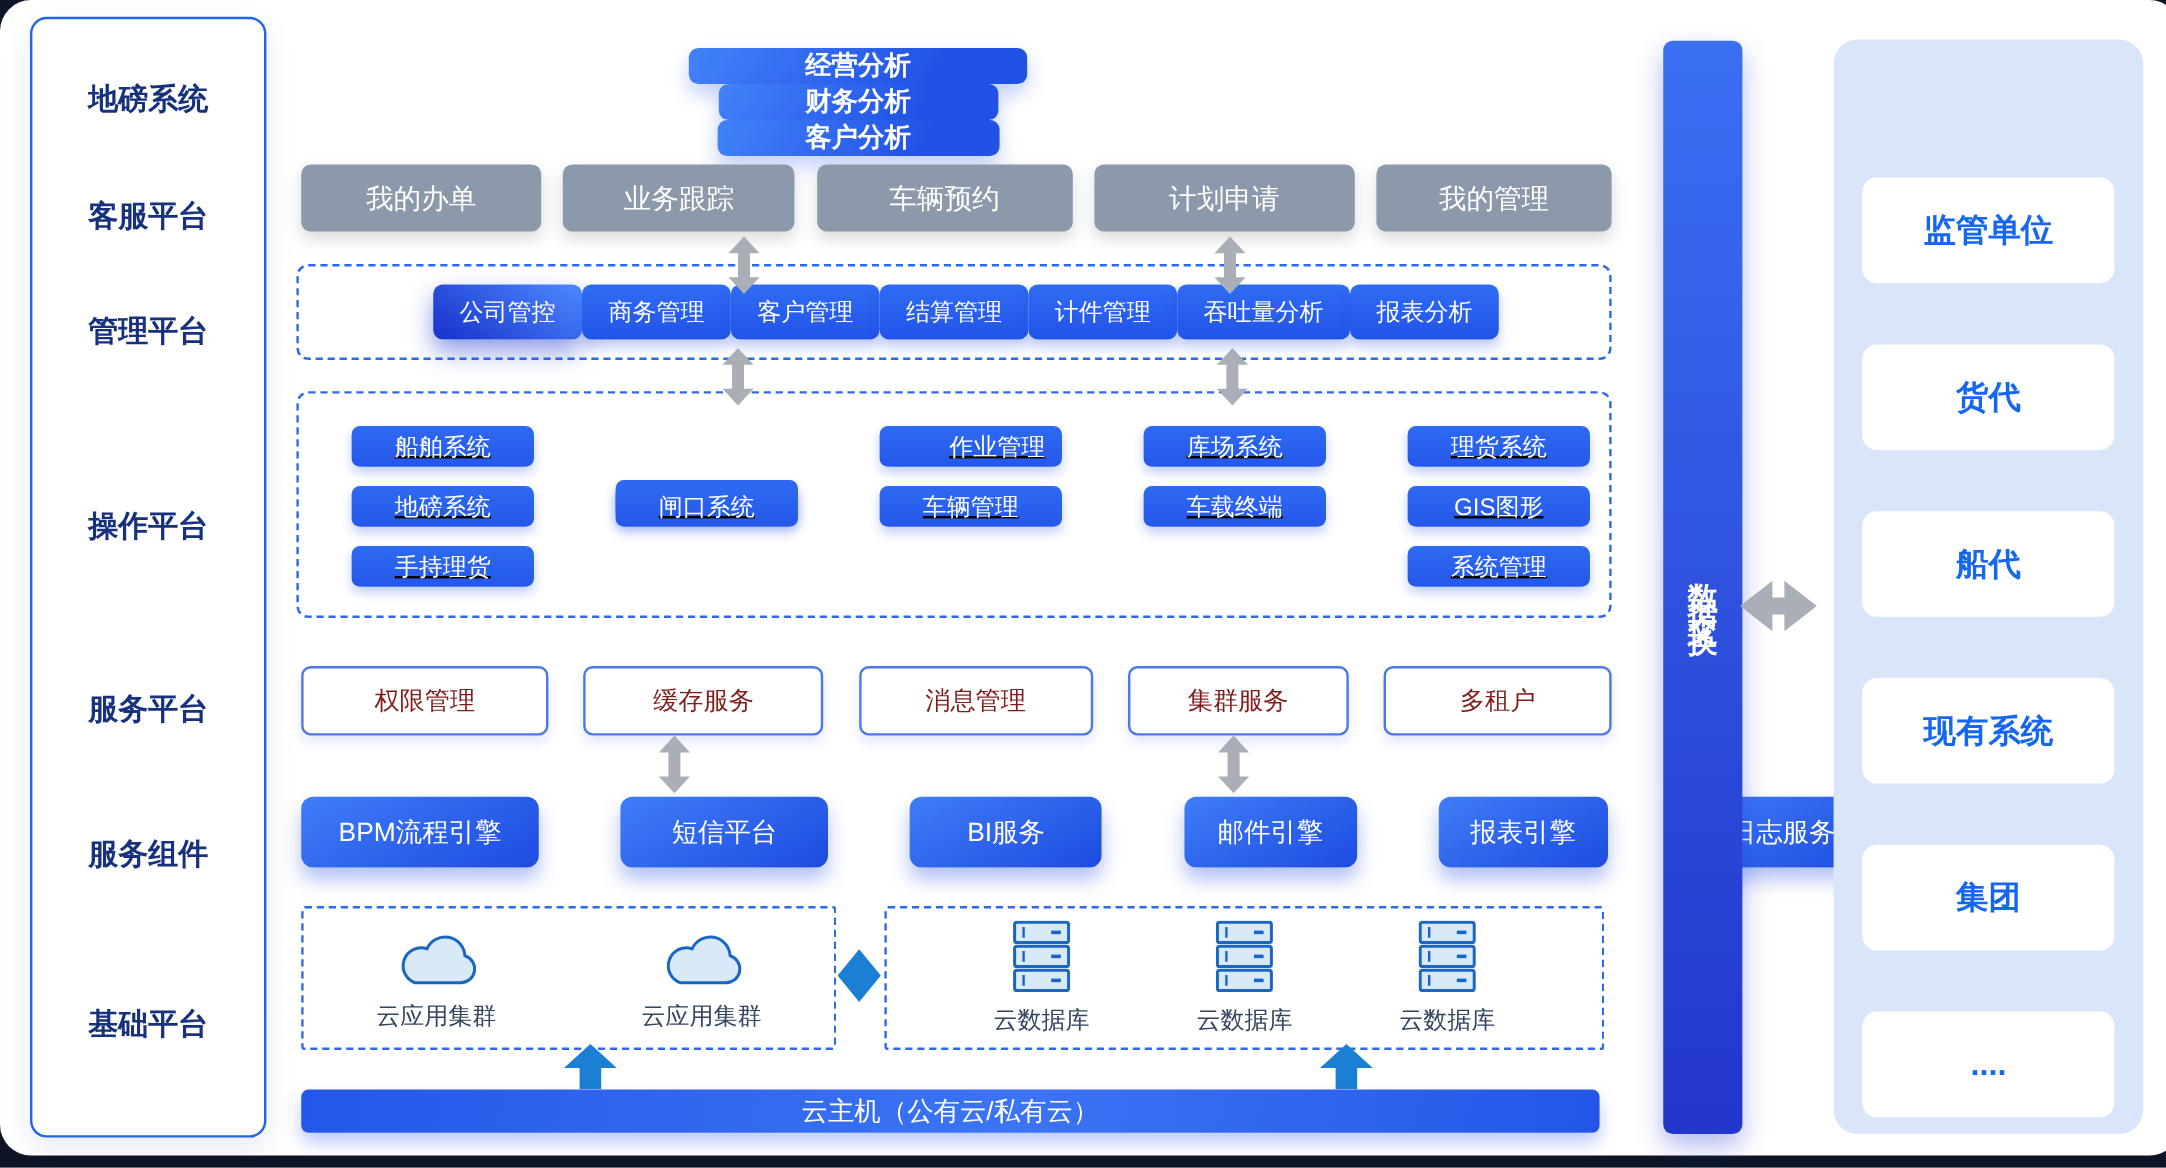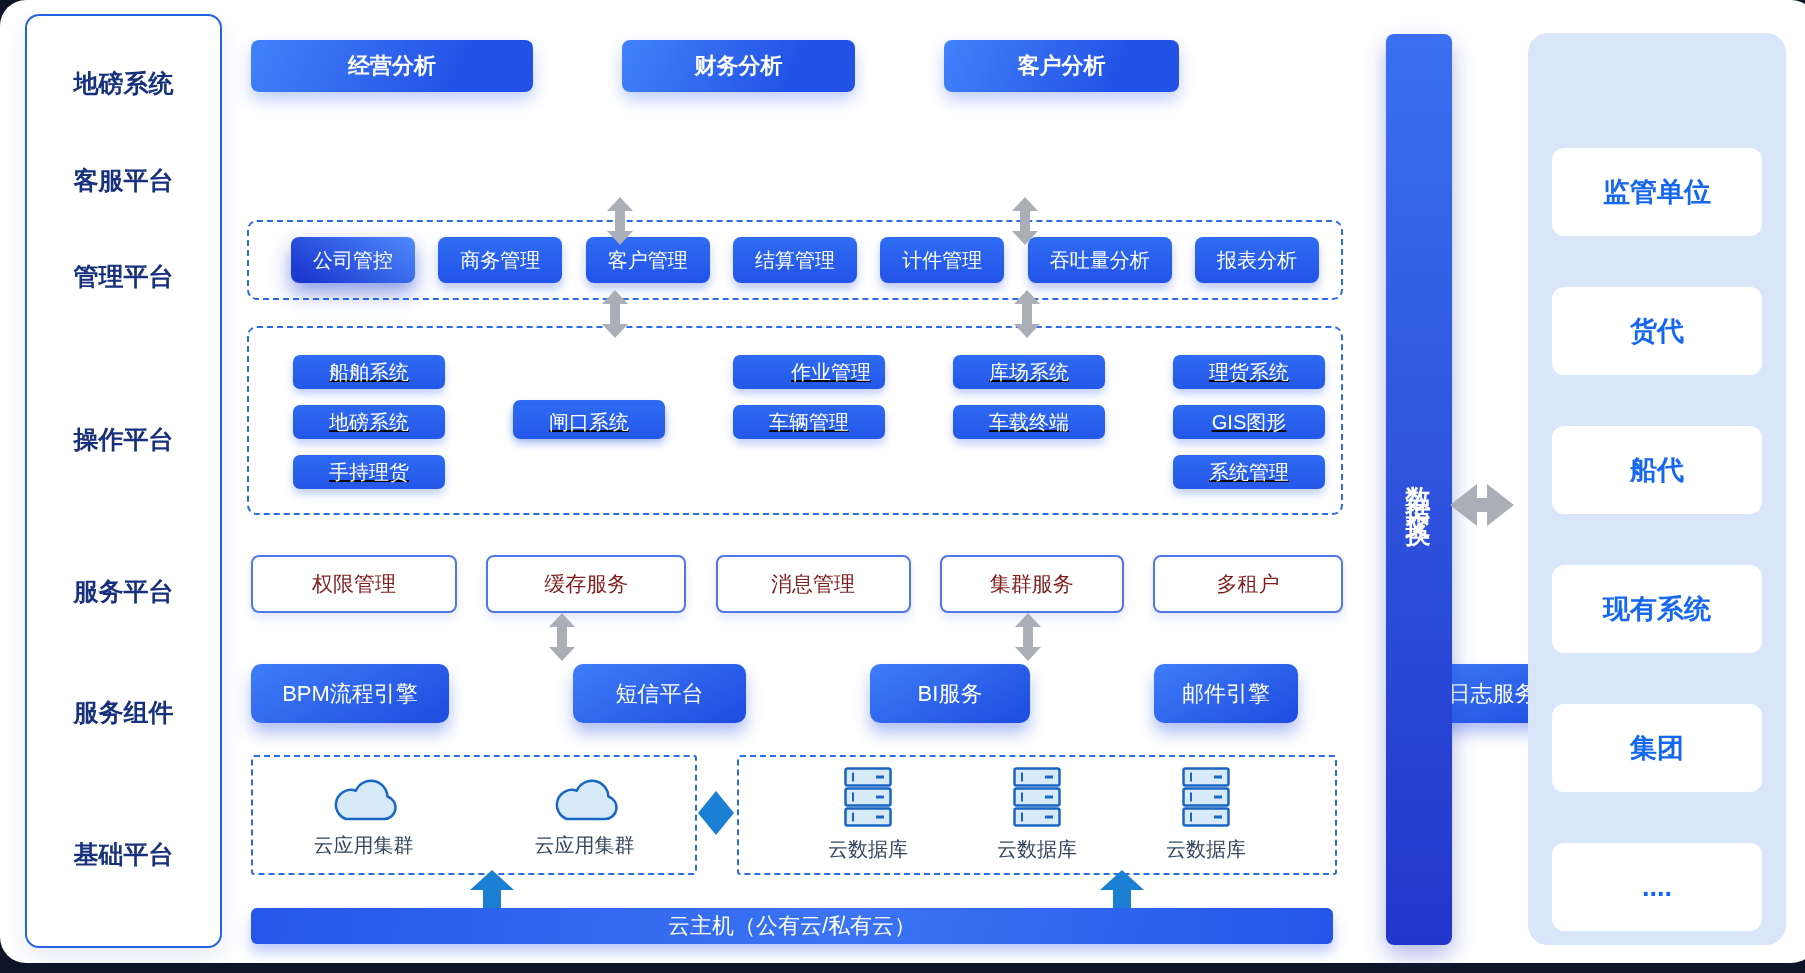--- a/index.html
+++ b/index.html
@@ -26,40 +26,40 @@
   .side-label:nth-of-type(1){top:52px}
   .side-label:nth-of-type(2){top:149px}
   .side-label:nth-of-type(3){top:245px}
   .side-label:nth-of-type(4){top:408px}
   .side-label:nth-of-type(5){top:560px}
   .side-label:nth-of-type(6){top:681px}
   .side-label:nth-of-type(7){top:823px}
   
   .btn{display:flex;align-items:center;justify-content:center;color:#fff;white-space:nowrap;}
   .flex-row{position:absolute;display:flex;justify-content:space-between;align-items:center;}
-  .row-decision{left:251px;top:40px;width:928px;height:52px;}
+  .row-decision{left:251px;top:40px;width:928px;height:52px;flex-direction:column;}
   .row-decision .btn{height:52px;border-radius:8px;font-size:22px;font-weight:700;
     background:linear-gradient(115deg,#4282fa 0%,#2151e5 75%);
     box-shadow:0 8px 16px rgba(33,81,229,.28);}
   .row-decision .btn:nth-child(1){width:282px}
   .row-decision .btn:nth-child(2){width:233px}
   .row-decision .btn:nth-child(3){width:235px}
   .row-decision .btn:nth-child(4){width:220px}
   .row-desk{left:251px;top:137px;width:1092px;height:56px;}
   .row-desk .btn{height:56px;border-radius:8px;font-size:23px;font-weight:400;
     background:#8c99aa;box-shadow:0 6px 12px rgba(100,110,125,.25);}
   .row-desk .btn:nth-child(1){width:200px}
   .row-desk .btn:nth-child(2){width:193px}
   .row-desk .btn:nth-child(3){width:213px}
   .row-desk .btn:nth-child(4){width:217px}
   .row-desk .btn:nth-child(5){width:196px}
   
   .dashed{position:absolute;border:2px dashed #2c6be8;background:transparent;}
   .mgmt-box{left:247px;top:220px;width:1096px;height:80px;border-radius:10px;
-    display:flex;align-items:center;justify-content:space-between;
+    display:flex;align-items:center;justify-content:center;
     padding:0 22px 0 42px;box-sizing:border-box;}
   .mgmt-box .btn{height:46px;border-radius:8px;font-size:20px;padding:0 22px;
     background:linear-gradient(180deg,#2f6cf3,#2253e8);
     box-shadow:0 6px 10px rgba(33,81,229,.30);}
   .mgmt-box .btn.primary{
     background:linear-gradient(215deg,#4f8aff 0%,#1b39cf 90%);
     box-shadow:0 10px 20px rgba(27,57,207,.50);}
   .ops-box{left:247px;top:326px;width:1096px;height:189px;border-radius:10px;
     display:grid;grid-template-columns:repeat(5,152px);column-gap:68px;
     grid-auto-rows:34px;row-gap:16px;padding:27px 0 0 44px;box-sizing:border-box;text-decoration:underline;}
@@ -146,20 +146,27 @@
       <div class="side-label">服务组件</div>
       <div class="side-label">基础平台</div>
     </aside>
 
   <div class="flex-row row-decision">
       <div class="btn">经营分析</div>
       <div class="btn">财务分析</div>
       <div class="btn">客户分析</div>
     </div>
 
+  <div class="flex-row row-desk">
+      <div class="btn">我的办单</div>
+      <div class="btn">业务跟踪</div>
+      <div class="btn">车辆预约</div>
+      <div class="btn">计划申请</div>
+      <div class="btn">我的管理</div>
+    </div>
 
   <div class="dashed mgmt-box">
       <div class="btn primary">公司管控</div>
       <div class="btn">商务管理</div>
       <div class="btn">客户管理</div>
       <div class="btn">结算管理</div>
       <div class="btn">计件管理</div>
       <div class="btn">吞吐量分析</div>
       <div class="btn">报表分析</div>
     </div>
@@ -185,20 +192,21 @@
       <div class="btn">消息管理</div>
       <div class="btn">集群服务</div>
       <div class="btn">多租户</div>
     </div>
 
   <div class="flex-row row-comp">
       <div class="btn">BPM流程引擎</div>
       <div class="btn">短信平台</div>
       <div class="btn">BI服务</div>
       <div class="btn">邮件引擎</div>
+      <div class="btn">报表引擎</div>
       <div class="btn">日志服务</div>
     </div>
 
   <div class="dashed cloud-box">
       <div class="icon-item">
         <span><svg width="76" height="52" viewBox="0 0 76 52">
             <path d="M20 48 h38 a11.5 11.5 0 0 0 3.4 -22.5 a16.5 16.5 0 0 0 -31.6 -5.8 A13.5 13.5 0 0 0 20 48 Z" fill="#d8eaf8" stroke="#1a66c4" stroke-width="2.5" stroke-linejoin="round"></path>
           </svg></span>
         <div class="lbl">云应用集群</div>
       </div>

